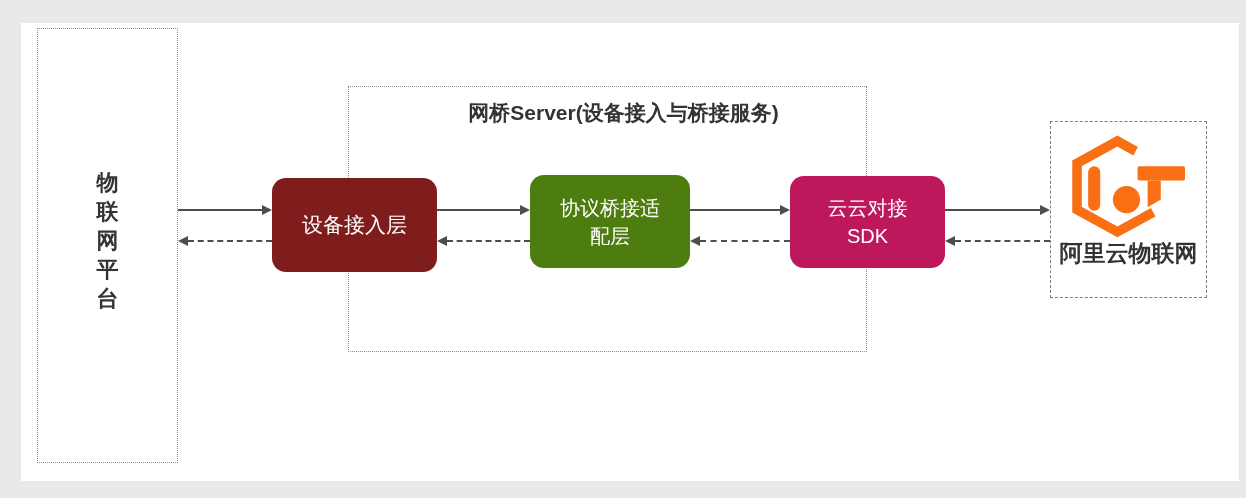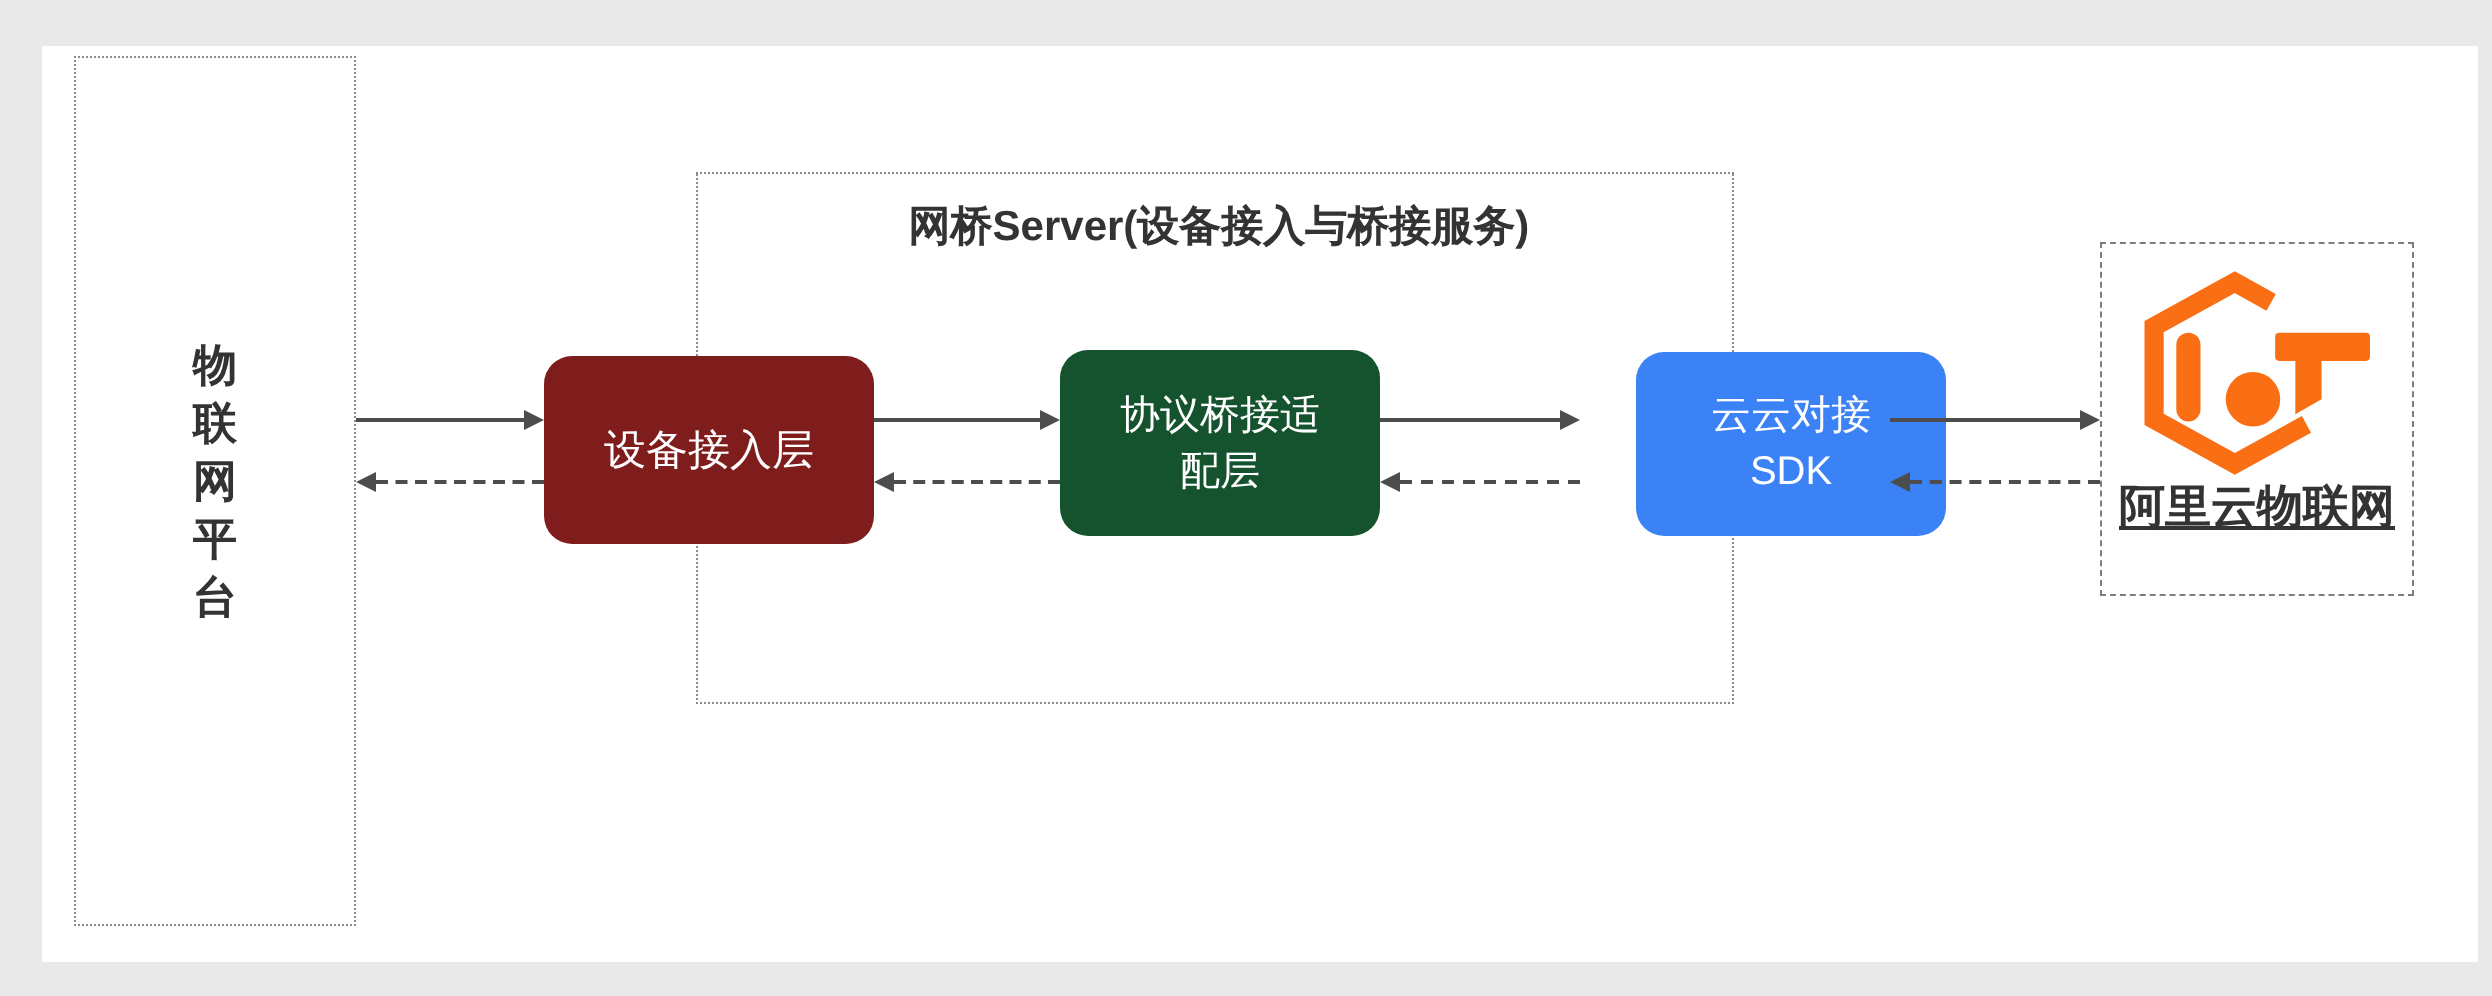--- a/index.html
+++ b/index.html
@@ -31,53 +31,52 @@
   .vertical-label {
     display: flex; flex-direction: column; align-items: center;
     font-size: 22px; font-weight: 700; color: #333333;
     line-height: 29px; margin-top: -10px;
   }
   .mid-box {
     left: 348px; top: 86px;
     width: 519px; height: 266px;
   }
   .mid-title {
-    position: absolute; left: 2px; top: 12px; width: 100%;
+    position: absolute; left: 16px; top: 12px; width: 100%;
     text-align: center;
     font-size: 21px; font-weight: 600; color: #333333;
   }
   .node {
     position: absolute;
     border-radius: 14px;
     color: #ffffff;
     display: flex; flex-direction: column;
     align-items: center; justify-content: center;
     text-align: center;
     z-index: 2;
     font-weight: 500;
     box-sizing: border-box;
   }
   .node-1 { left: 272px; top: 178px; width: 165px; height: 94px; background: #7f1d1d; font-size: 21px; }
-  .node-2 { left: 530px; top: 175px; width: 160px; height: 93px; background: #14532d; font-size: 20px; line-height: 28px; }
-  .node-3 { left: 790px; top: 176px; width: 155px; height: 92px; background: #3b82f6; font-size: 20px; line-height: 28px; margin-left: 28px; }
+  .node-2 { left: 530px; top: 175px; width: 160px; height: 93px; background: #4d7c0f; font-size: 20px; line-height: 28px; }
+  .node-3 { left: 790px; top: 176px; width: 155px; height: 92px; background: #be185d; font-size: 20px; line-height: 28px; }
   .right-box {
     position: absolute;
     left: 1050px; top: 121px;
     width: 157px; height: 177px;
     border: 1px dashed #7d7d7d;
     box-sizing: border-box;
     display: flex; flex-direction: column; align-items: center;
     z-index: 1;
   }
   .logo-wrap { margin-top: 13px; height: 104px; }
   .right-label {
     font-size: 23px; font-weight: 700; color: #333333;
     line-height: 26px; text-align: right; margin-top: 1px;
     white-space: nowrap;
-    text-decoration: underline;
   }
   .arrow {
     position: absolute;
     display: flex; align-items: center;
     height: 12px;
     z-index: 2;
   }
   .arrow .shaft { flex: 1; height: 0; border-top: 2px solid #4d4d4d; }
   .arrow.dashed .shaft { border-top-style: dashed; }
   .head-right {

